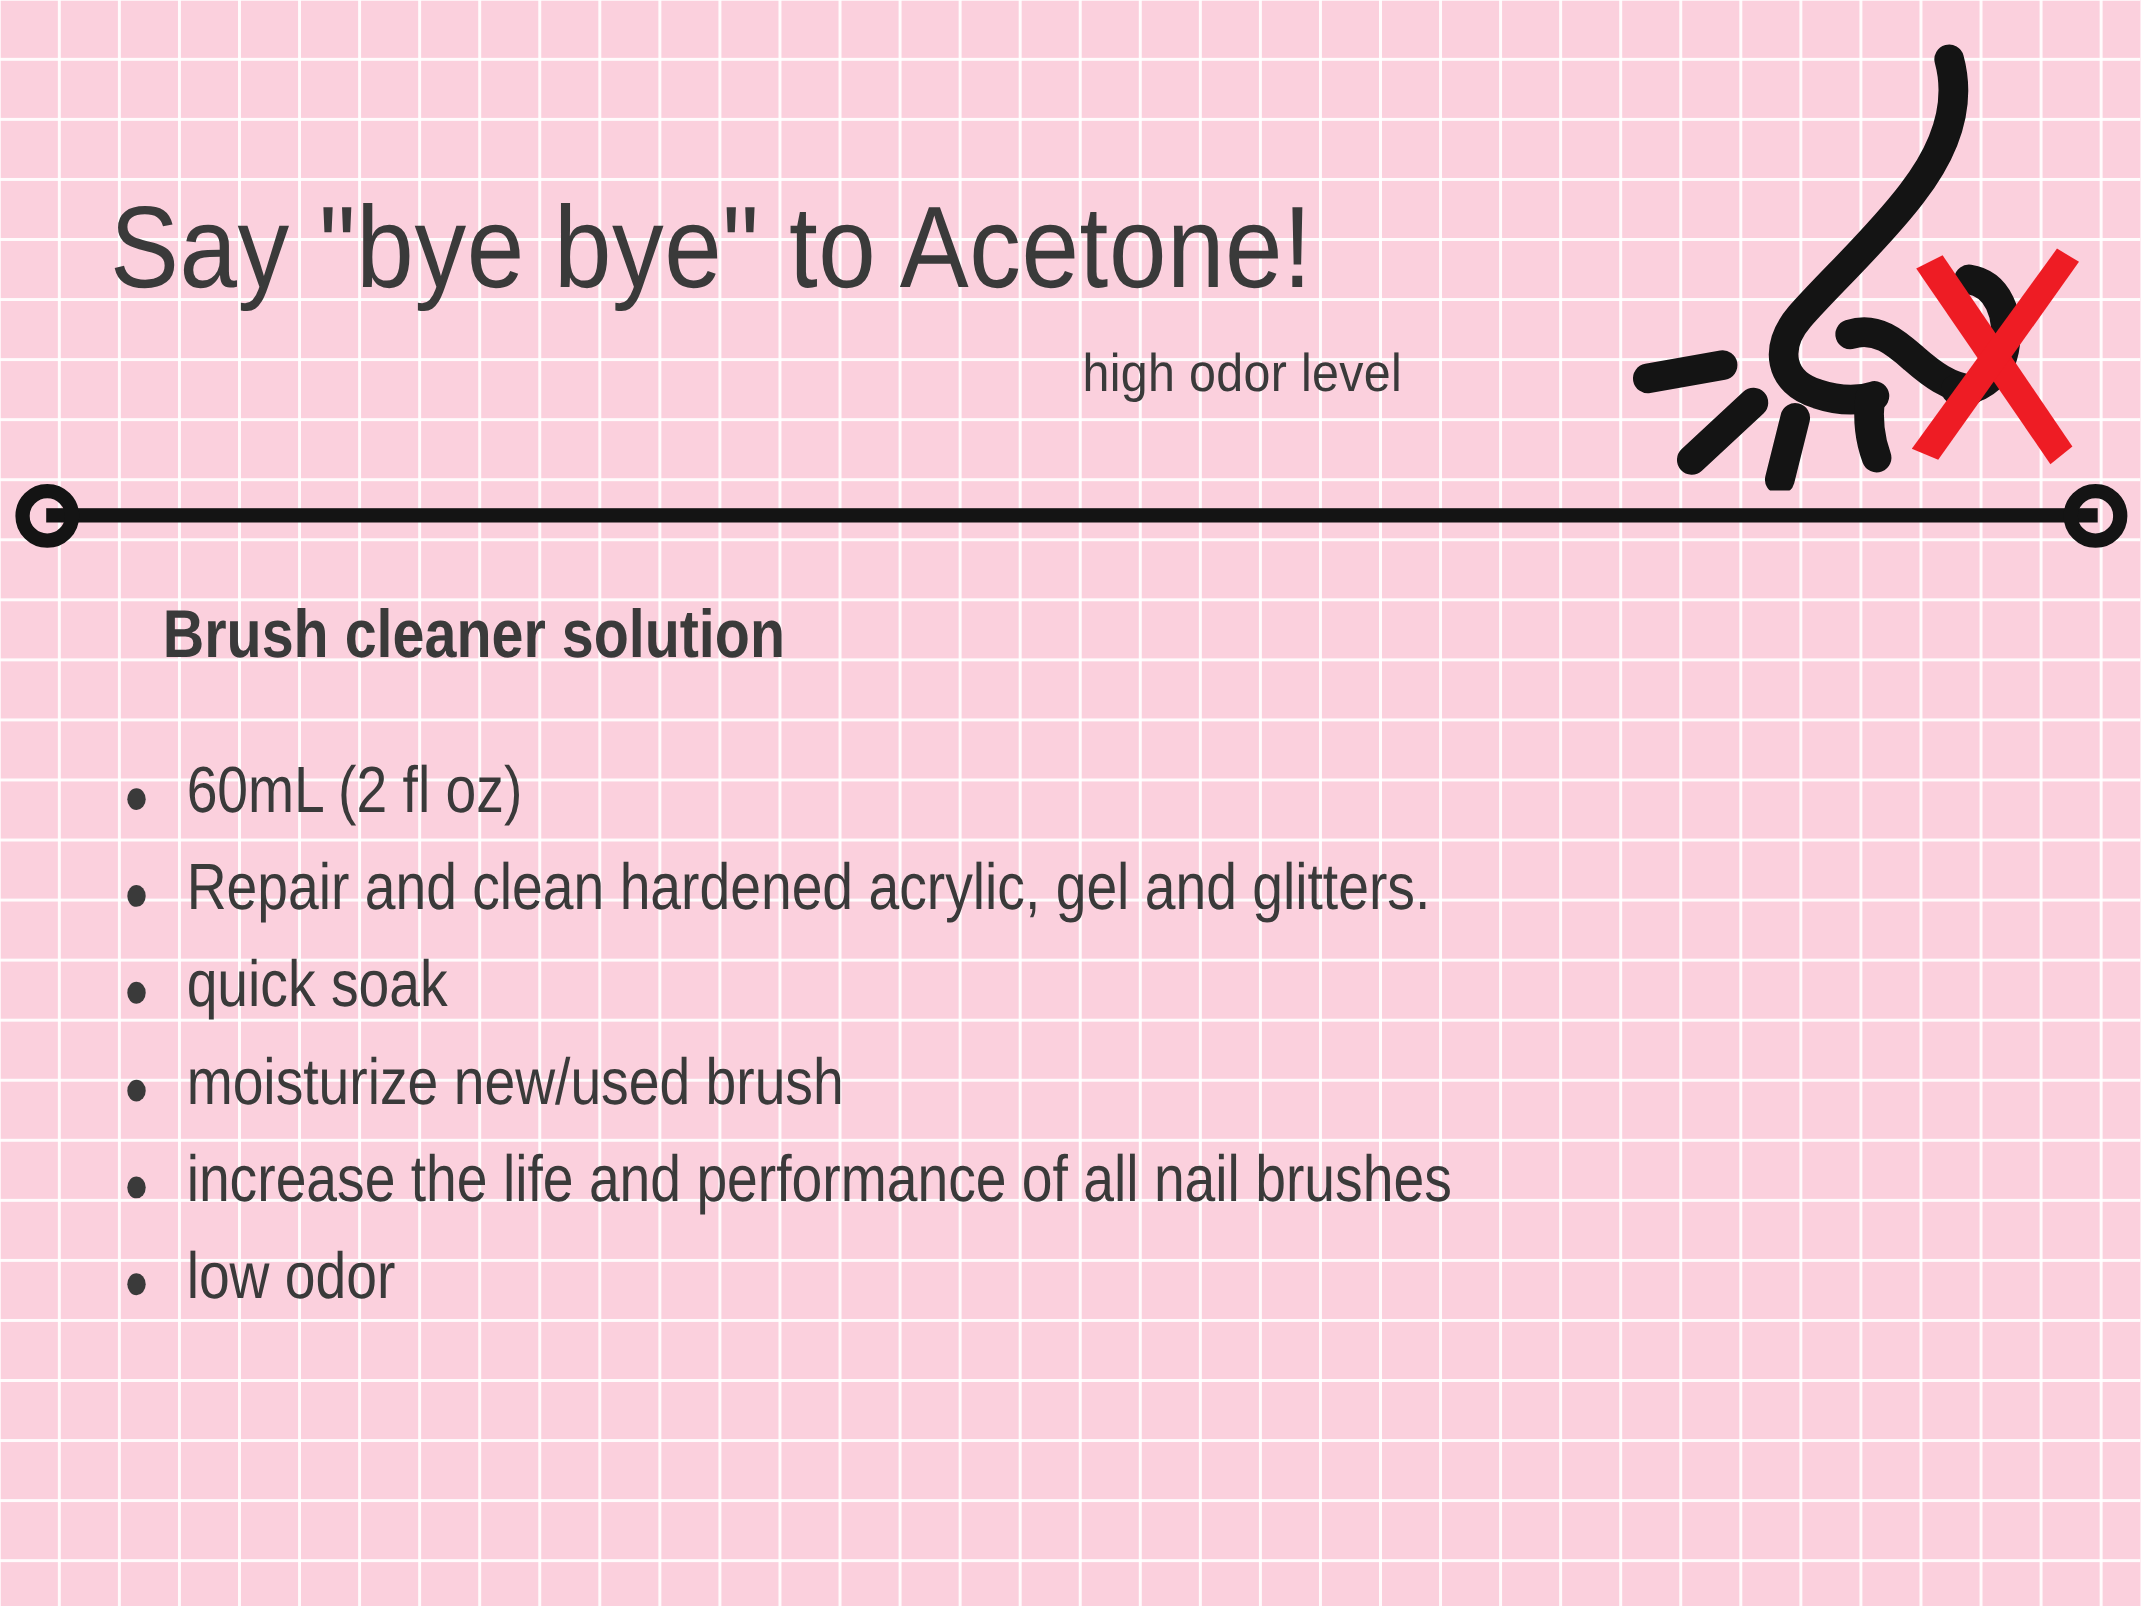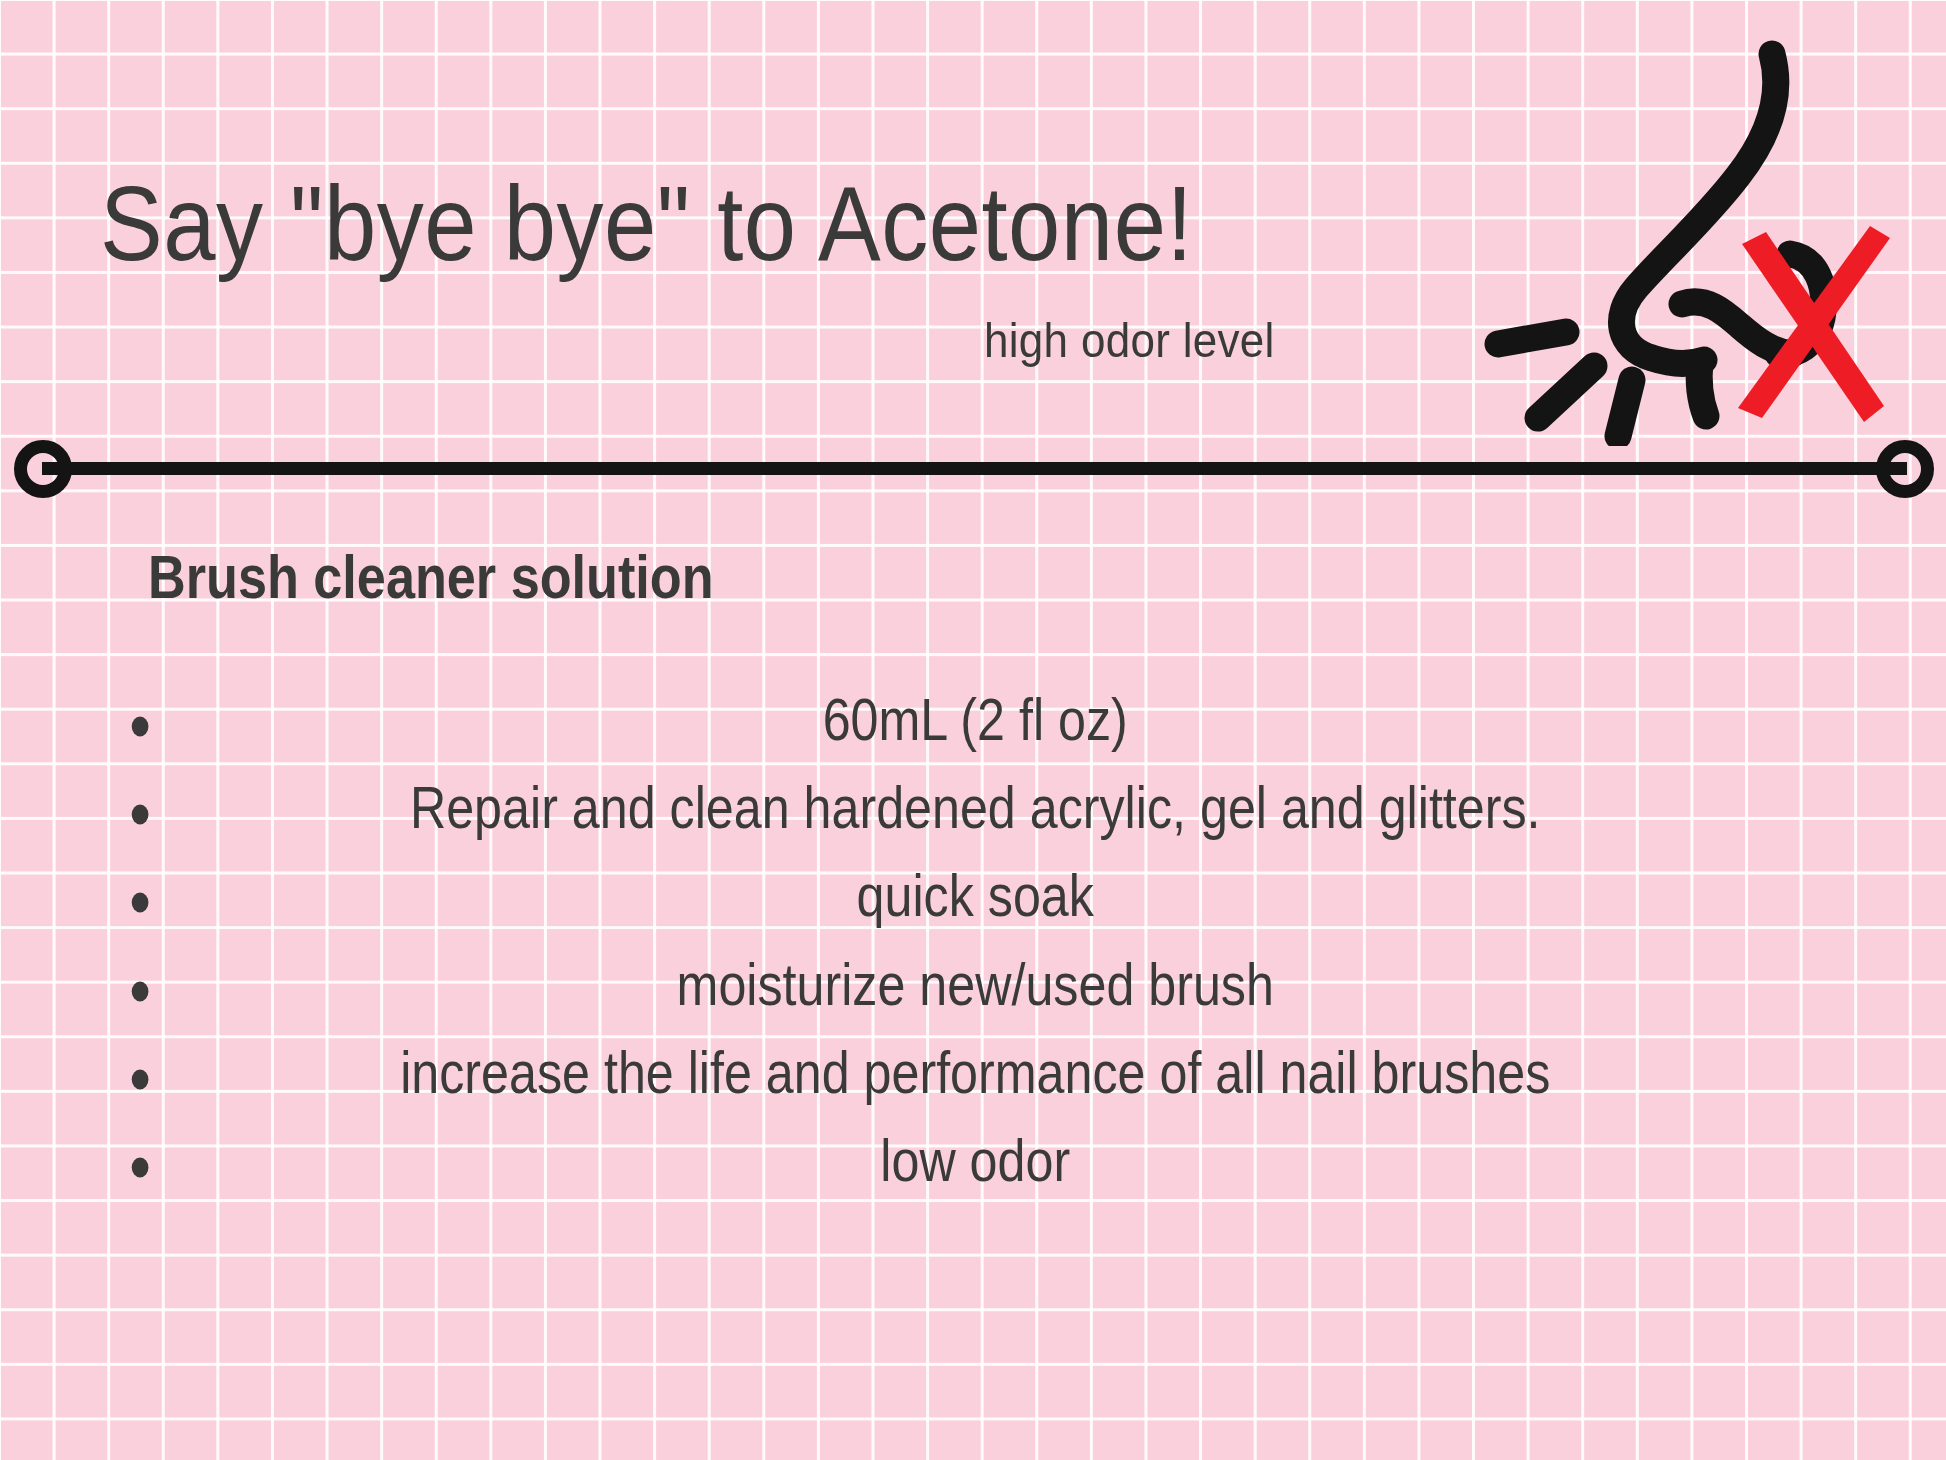--- a/index.html
+++ b/index.html
@@ -110,27 +110,26 @@
     font-size: 58px;
     color: #3a3a3a;
     white-space: nowrap;
     line-height: 1;
     transform: scaleX(0.9) scaleY(1.06);
     transform-origin: left top;
   }
 
   #feature-list {
     position: absolute;
-    left: 128px;
+    left: 112px;
     top: 190px;
     list-style: none;
     margin: 0;
     padding: 0;
     width: 1760px;
-    text-align: center;
   }
 
   #feature-list li {
     position: relative;
     padding-left: 62px;
     margin: 0 0 31px 0;
     font-family: "Liberation Sans", sans-serif;
     font-weight: 300;
     font-size: 54px;
     line-height: 1.06;

